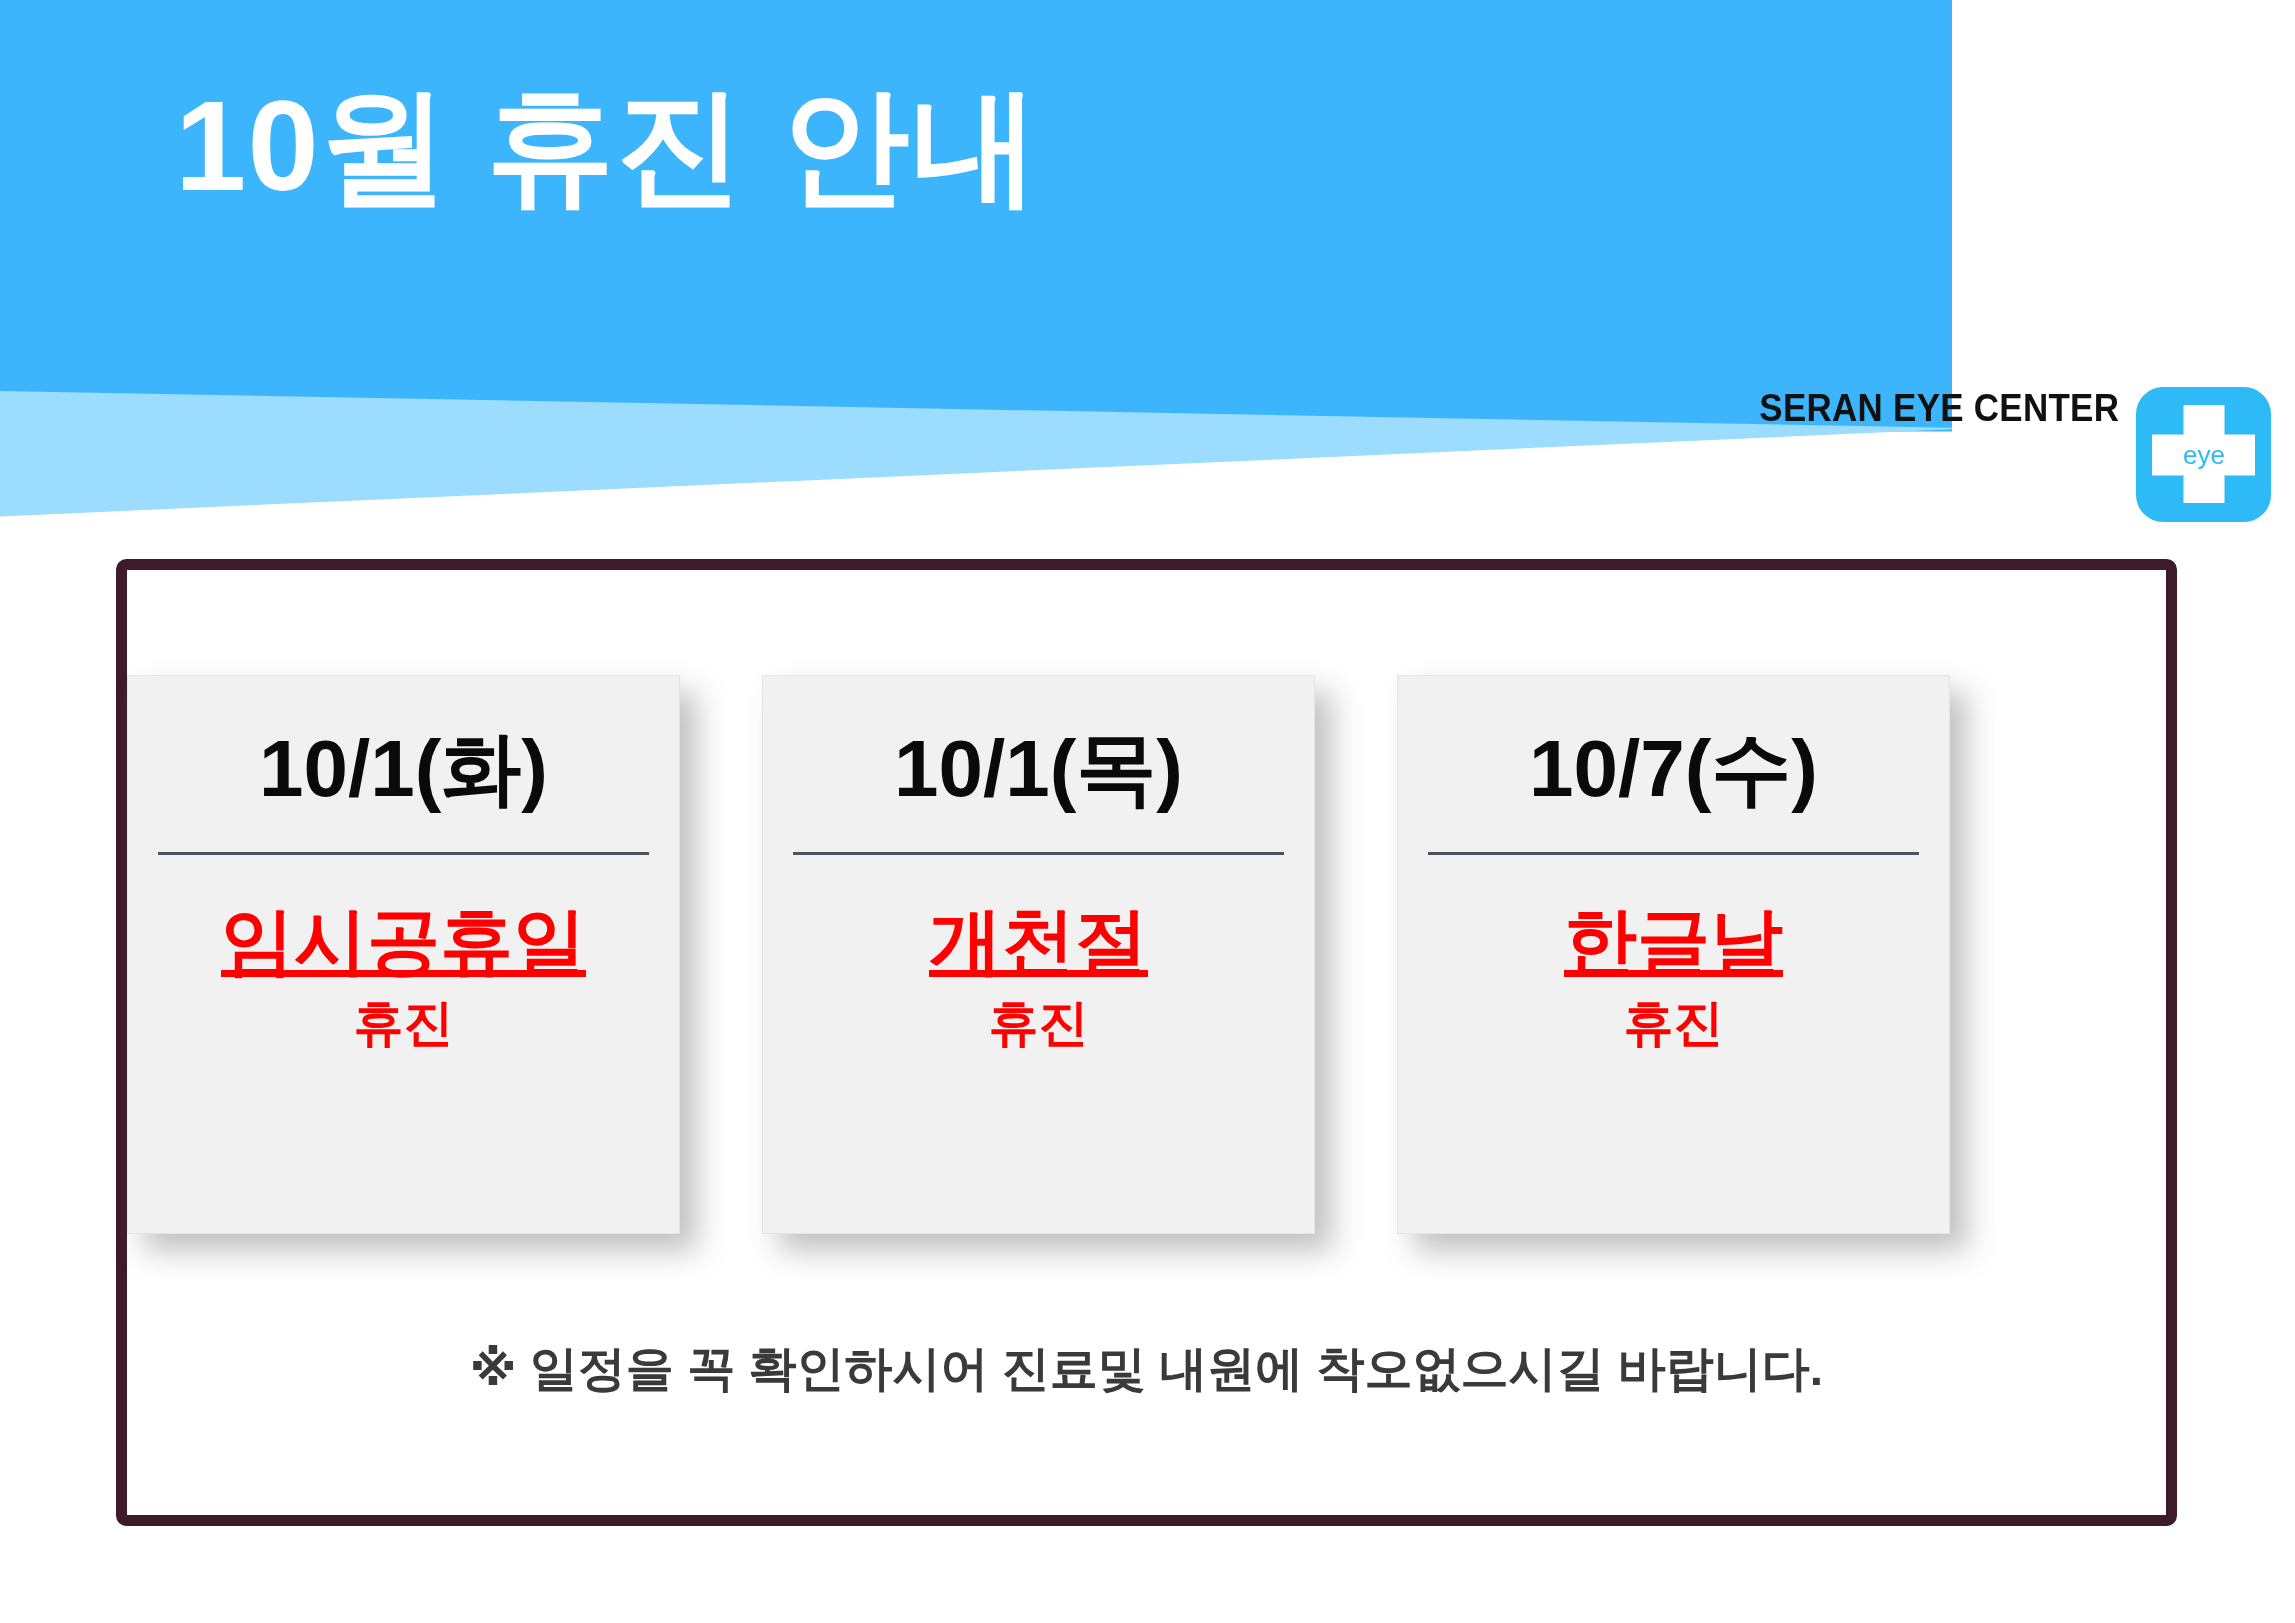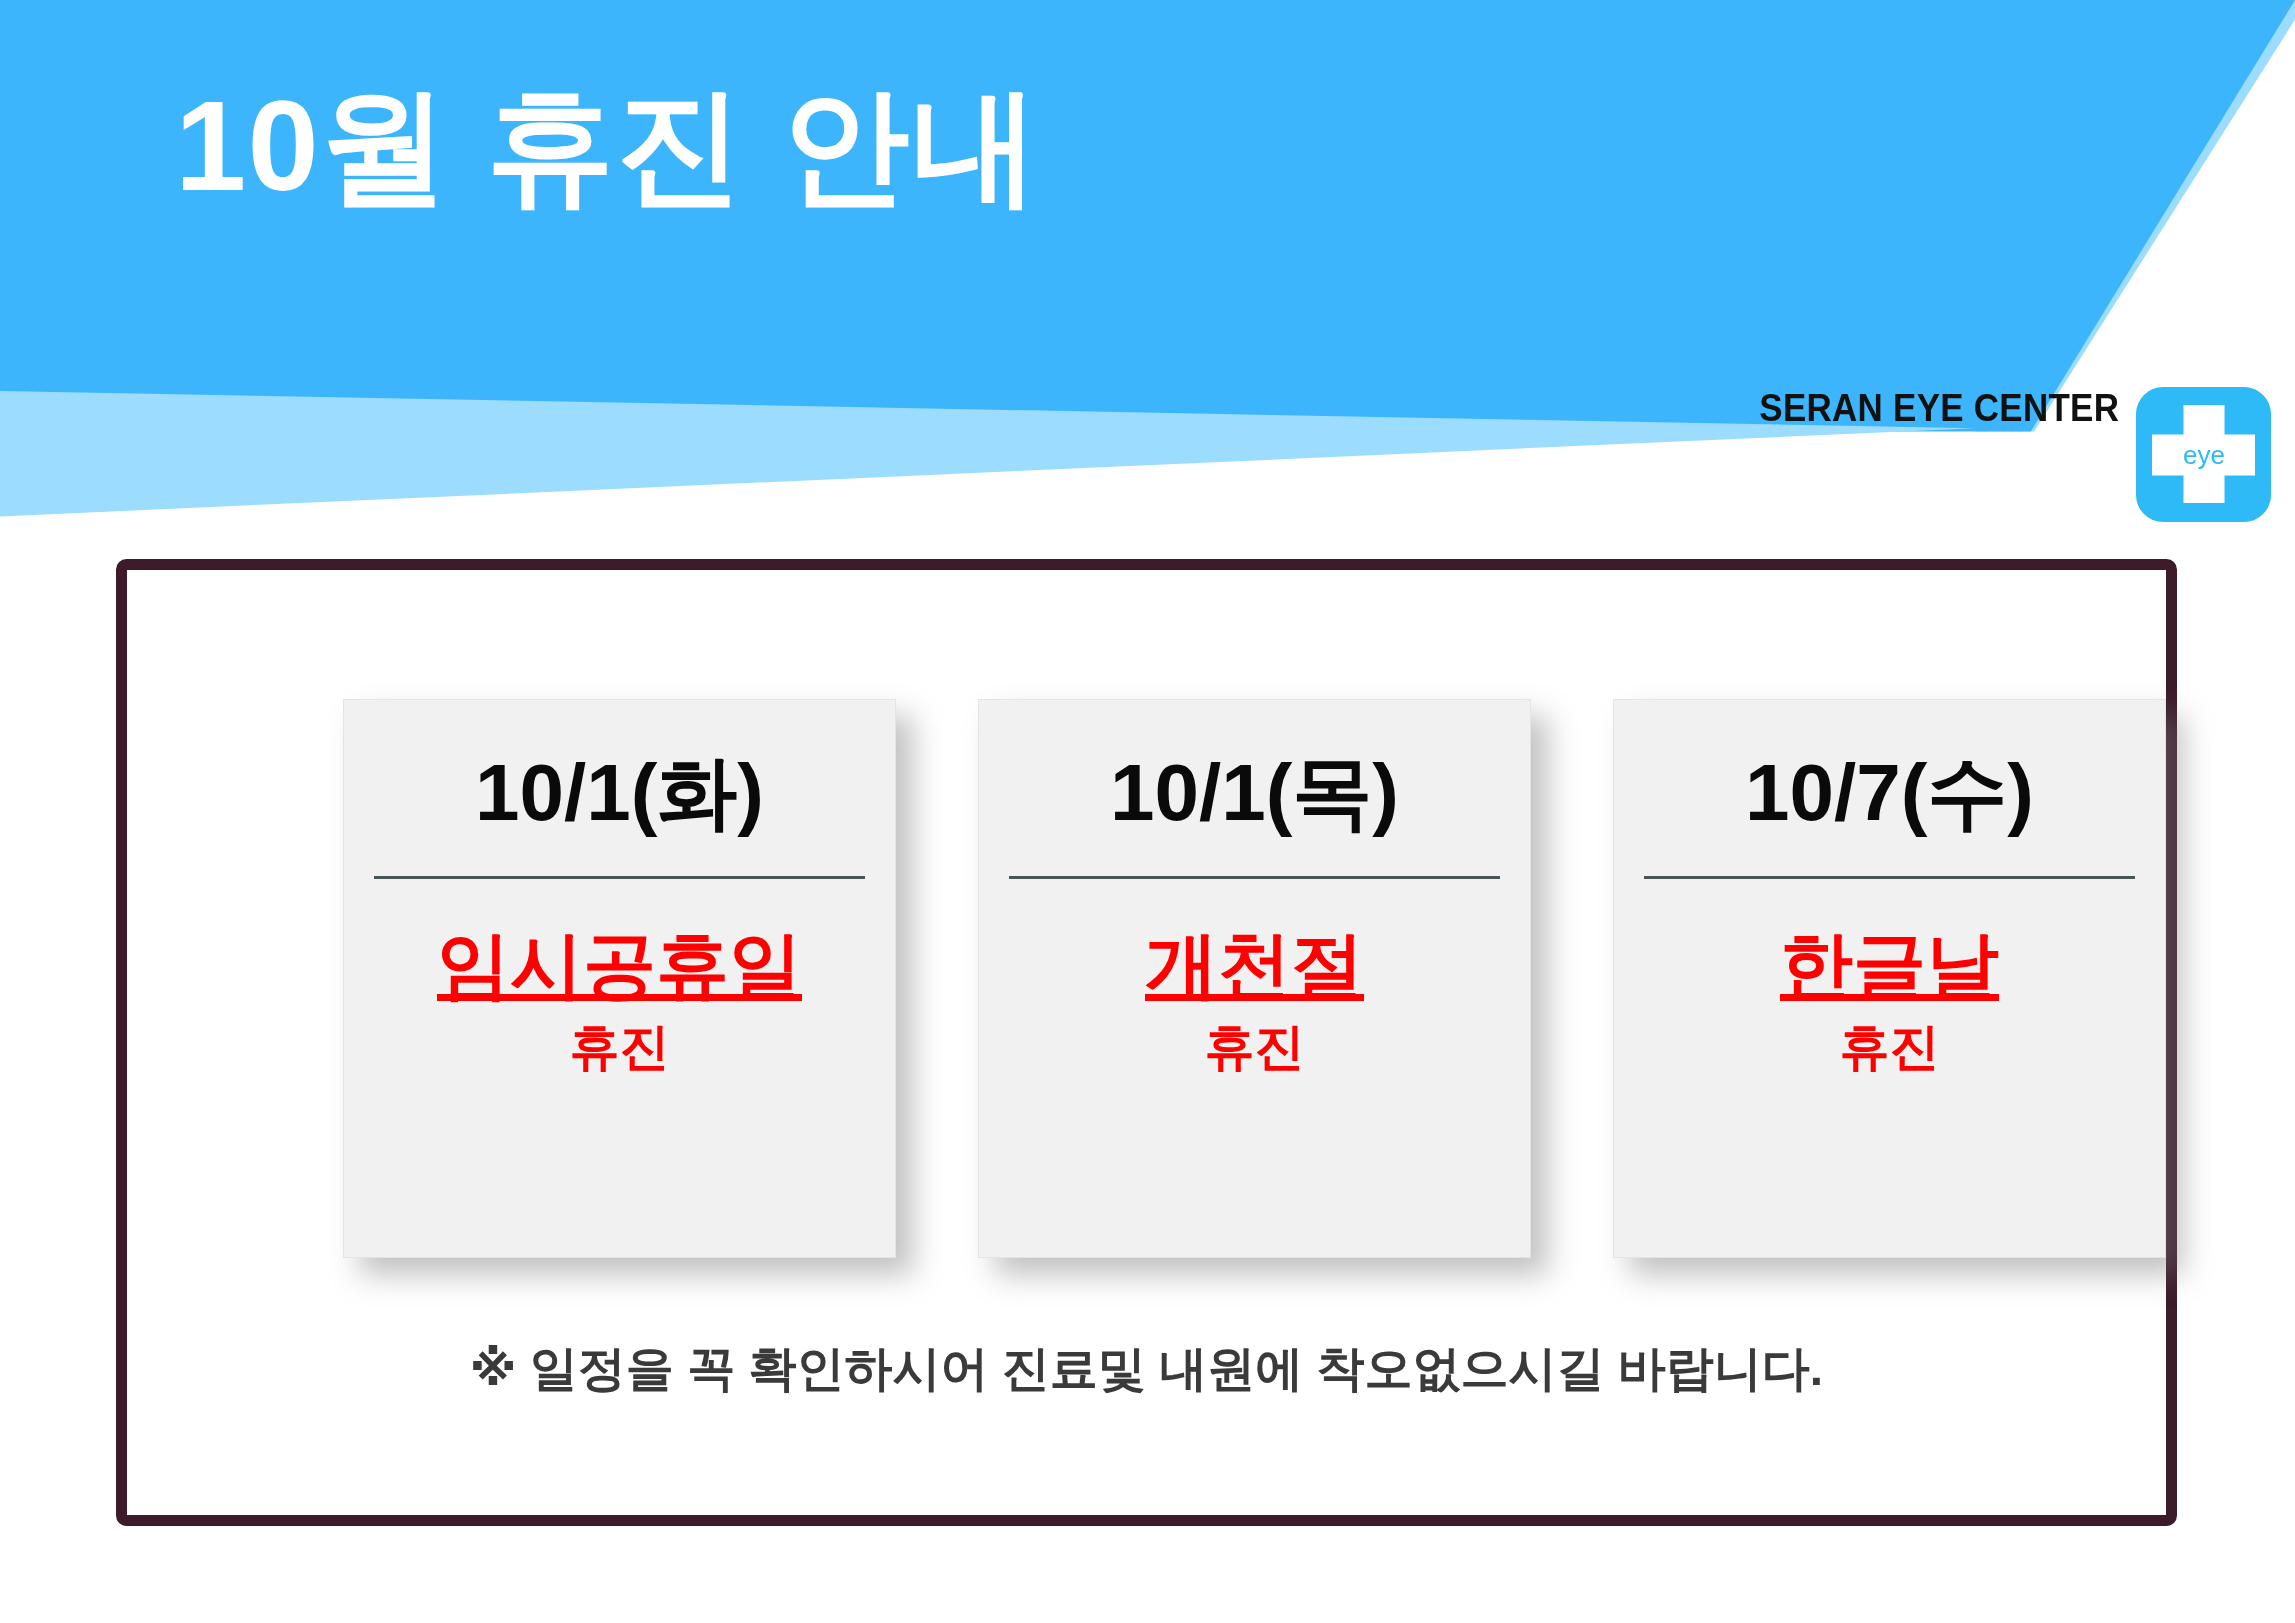--- a/index.html
+++ b/index.html
@@ -18,21 +18,21 @@
     height: 1623px;
     background: #ffffff;
     overflow: hidden;
   }
 
   
   .header-zone {
     position: absolute;
     left: 0;
     top: 0;
-    width: 2295px;
+    width: 1952px;
     height: 523px;
     overflow: hidden;
   }
 
   .header-svg {
     position: absolute;
     left: 0;
     top: 0;
     width: 2295px;
     height: 523px;
@@ -127,23 +127,22 @@
     border-radius: 10.5px;
     background: #ffffff;
   }
 
   .cards-row {
     position: absolute;
     left: 0;
     right: 0;
     top: 105px;
     display: flex;
-    justify-content: flex-end;
+    justify-content: flex-start;
     gap: 82px;
-    margin-top: 24px;
   }
 
   .date-card {
     width: 553px;
     height: 559px;
     box-sizing: border-box;
     background: #F1F1F1;
     border: 1.3px solid #E4E4E4;
     box-shadow: 17px 17px 27.5px rgba(120, 120, 120, 0.45);
     display: flex;

